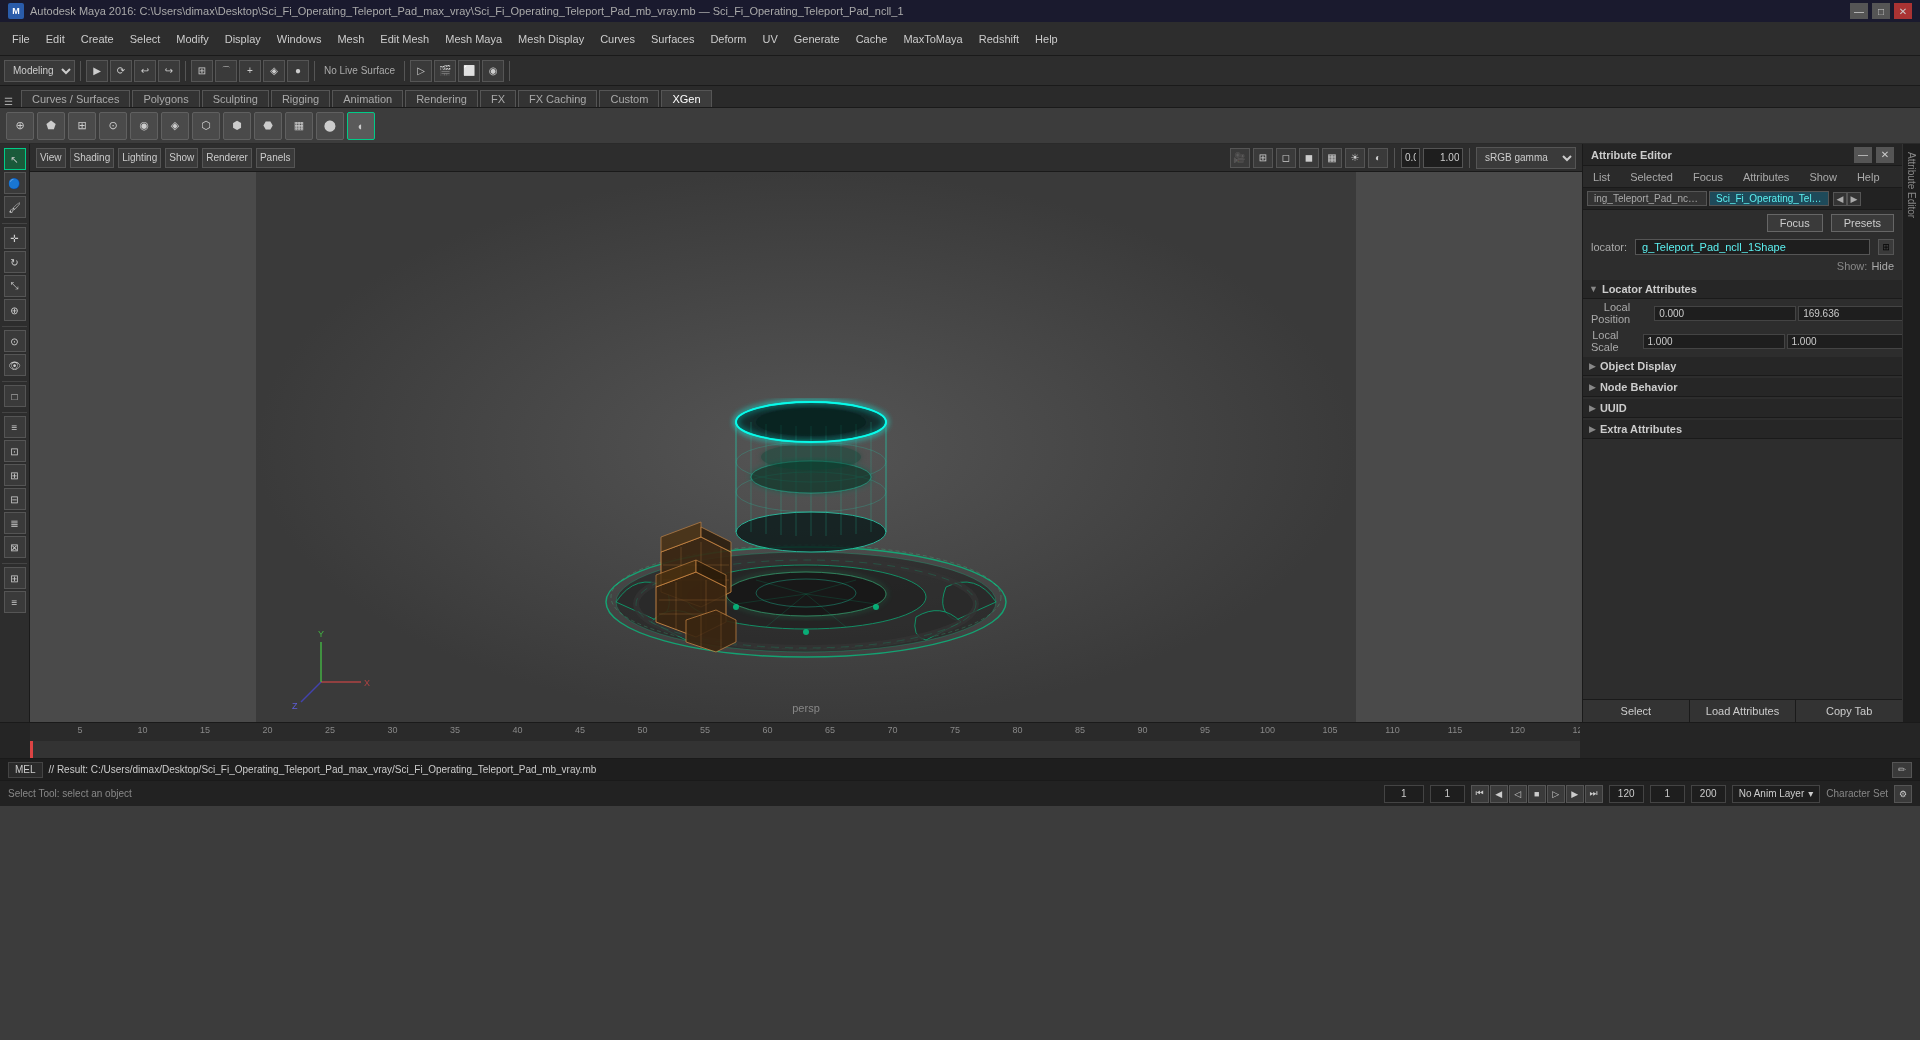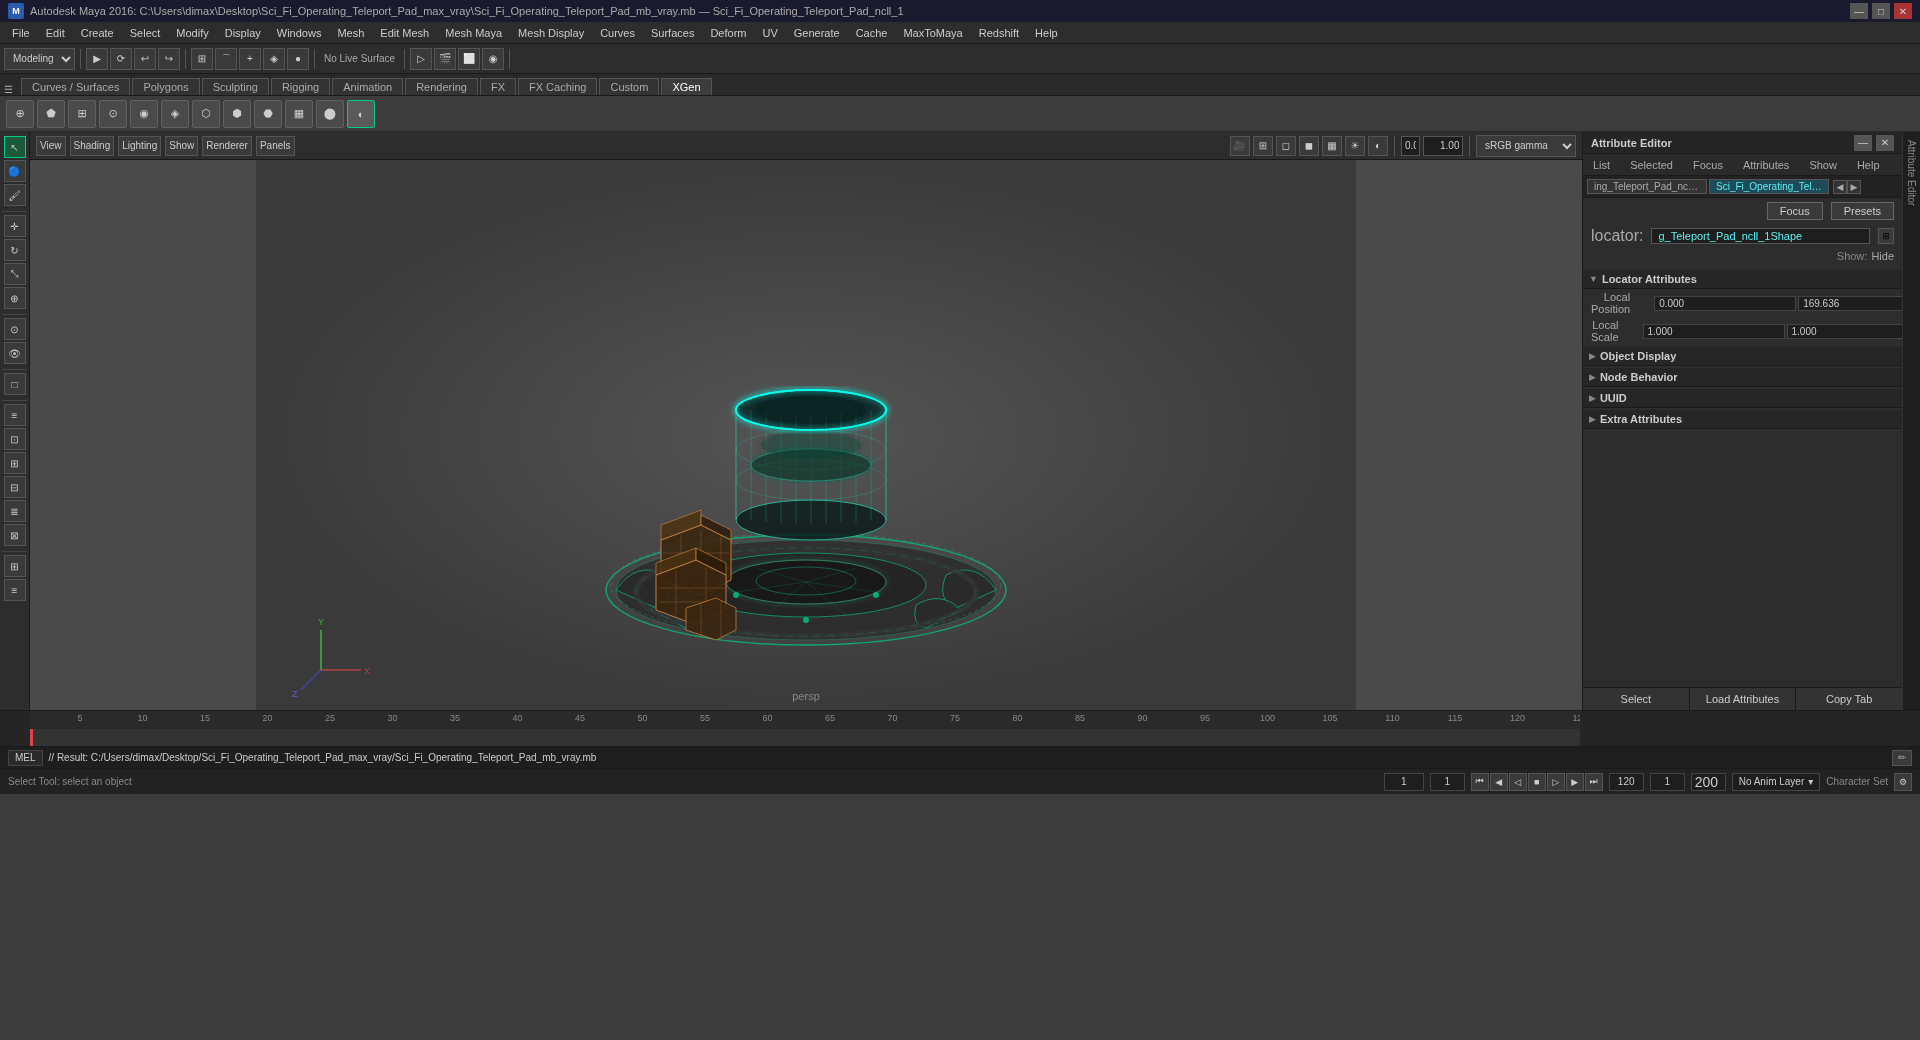--- a/index.html
+++ b/index.html
@@ -8,21 +8,21 @@
     
     #titlebar { height: 22px; background: #1a1a2e; display: flex; align-items: center; justify-content: space-between; padding: 0 8px; }
     #titlebar-left { display: flex; align-items: center; gap: 6px; }
     #titlebar-logo { width: 16px; height: 16px; background: #2a5caa; border-radius: 2px; display: flex; align-items: center; justify-content: center; font-size: 9px; color: white; font-weight: bold; }
     #titlebar-text { font-size: 11px; color: #aaa; }
     #titlebar-controls { display: flex; gap: 4px; }
     .titlebar-btn { width: 18px; height: 16px; background: #555; border: none; color: #ccc; font-size: 10px; cursor: pointer; display: flex; align-items: center; justify-content: center; }
     .titlebar-btn.close { background: #aa3333; }
 
     
-    #menubar { height: 22px; background: #2d2d2d; display: flex; align-items: center; padding: 0 4px; border-bottom: 1px solid #1a1a1a; }
+    #menubar { height: 34px; background: #2d2d2d; display: flex; align-items: center; padding: 0 4px; border-bottom: 1px solid #1a1a1a; }
     .menu-item { padding: 2px 8px; font-size: 11px; color: #ccc; cursor: pointer; }
 
     
     #toolbar { height: 30px; background: #2d2d2d; display: flex; align-items: center; padding: 0 4px; border-bottom: 1px solid #1a1a1a; gap: 2px; }
     .toolbar-btn { height: 22px; min-width: 22px; background: #3a3a3a; border: 1px solid #555; color: #ccc; font-size: 10px; cursor: pointer; display: flex; align-items: center; justify-content: center; padding: 0 3px; }
     .toolbar-separator { width: 1px; height: 20px; background: #555; margin: 0 3px; }
     .toolbar-dropdown { height: 22px; background: #3a3a3a; border: 1px solid #555; color: #ccc; font-size: 10px; padding: 0 4px; cursor: pointer; }
     .toolbar-input { height: 20px; width: 50px; background: #1e1e1e; border: 1px solid #555; color: #ccc; font-size: 10px; padding: 0 3px; text-align: center; }
 
     
@@ -65,21 +65,21 @@
     .attr-label { flex: 1; color: #aaa; font-size: 11px; text-align: right; padding-right: 24px; }
     .attr-value { flex: 1; background: #1e1e1e; border: 1px solid #444; color: #ccc; font-size: 10px; padding: 1px 4px; min-width: 60px; }
     .attr-value-group { display: flex; gap: 2px; }
     .attr-value-group .attr-value { flex: 1; min-width: 50px; }
     .section-header { display: flex; align-items: center; padding: 3px 6px; cursor: pointer; background: #262626; border-bottom: 1px solid #1a1a1a; margin-top: 2px; }
     .section-arrow { color: #888; margin-right: 4px; font-size: 9px; }
     .section-title { color: #ccc; font-size: 11px; font-weight: bold; }
     #focus-presets-row { display: flex; align-items: center; justify-content: flex-end; padding: 4px 8px; gap: 8px; }
     .fp-btn { padding: 2px 12px; background: #3a3a3a; border: 1px solid #666; color: #ccc; font-size: 11px; cursor: pointer; }
     #locator-row { display: flex; align-items: center; padding: 3px 8px; }
-    .locator-label { color: #aaa; font-size: 16px; }
+    .locator-label { color: #aaa; font-size: 11px; }
     .locator-field { background: #1e1e1e; border: 1px solid #555; color: #5cf0f0; font-size: 11px; padding: 1px 6px; flex: 1; margin: 0 4px; }
     .locator-icon { width: 16px; height: 16px; background: #3a3a3a; border: 1px solid #555; cursor: pointer; display: flex; align-items: center; justify-content: center; font-size: 9px; }
     #show-hide-row { display: flex; align-items: center; padding: 2px 8px; font-size: 11px; color: #888; }
     #attr-notes { margin: 4px 8px; padding: 4px; background: #1a1a1a; border: 1px solid #333; color: #888; font-size: 10px; min-height: 60px; }
     #attr-footer { display: flex; border-top: 1px solid #1a1a1a; }
     .attr-footer-btn { flex: 1; padding: 5px 0; background: #333; border: none; border-right: 1px solid #1a1a1a; color: #ccc; font-size: 11px; cursor: pointer; text-align: center; }
     .attr-footer-btn:last-child { border-right: none; }
 
     
     #timeline { height: 36px; background: #252525; border-top: 1px solid #1a1a1a; display: flex; flex-direction: column; }
@@ -551,21 +551,21 @@
     <button class="anim-btn" style="width:18px;height:18px;background:#3a3a3a;border:1px solid #555;color:#ccc;font-size:9px;cursor:pointer;display:flex;align-items:center;justify-content:center;">◁</button>
     <button class="anim-btn" style="width:18px;height:18px;background:#3a3a3a;border:1px solid #555;color:#ccc;font-size:9px;cursor:pointer;display:flex;align-items:center;justify-content:center;">■</button>
     <button class="anim-btn" style="width:18px;height:18px;background:#3a3a3a;border:1px solid #555;color:#ccc;font-size:9px;cursor:pointer;display:flex;align-items:center;justify-content:center;">▷</button>
     <button class="anim-btn" style="width:18px;height:18px;background:#3a3a3a;border:1px solid #555;color:#ccc;font-size:9px;cursor:pointer;display:flex;align-items:center;justify-content:center;">▶</button>
     <button class="anim-btn" style="width:18px;height:18px;background:#3a3a3a;border:1px solid #555;color:#ccc;font-size:9px;cursor:pointer;display:flex;align-items:center;justify-content:center;">⏭</button>
   </div>
   <input class="range-val" type="text" style="height: 18px; width: 35px; background: rgb(30, 30, 30); border: 1px solid rgb(68, 68, 68); color: rgb(204, 204, 204); font-size: 10px; padding: 0px 3px; text-align: center;" value="120">
 
   <input class="range-val" type="text" style="height: 18px; width: 35px; background: rgb(30, 30, 30); border: 1px solid rgb(68, 68, 68); color: rgb(204, 204, 204); font-size: 10px; padding: 0px 3px; text-align: center;" value="1">
 
-  <input class="range-val" type="text" style="height: 18px; width: 35px; background: rgb(30, 30, 30); border: 1px solid rgb(68, 68, 68); color: rgb(204, 204, 204); font-size: 14px; padding: 0px 3px; text-align: left;" value="200">
+  <input class="range-val" type="text" style="height: 18px; width: 35px; background: rgb(30, 30, 30); border: 1px solid rgb(68, 68, 68); color: rgb(204, 204, 204); font-size: 10px; padding: 0px 3px; text-align: center;" value="200">
 
   <div id="no-anim-layer" style="height:18px;background:#1e1e1e;border:1px solid #444;color:#ccc;font-size:10px;padding:0 6px;display:flex;align-items:center;cursor:pointer;">
     <span>No Anim Layer</span>
     <span style="margin-left:4px;">▾</span>
   </div>
 
   <div id="char-set" style="display:flex;align-items:center;gap:4px;color:#888;font-size:10px;">
     <span>Character Set</span>
   </div>
 

